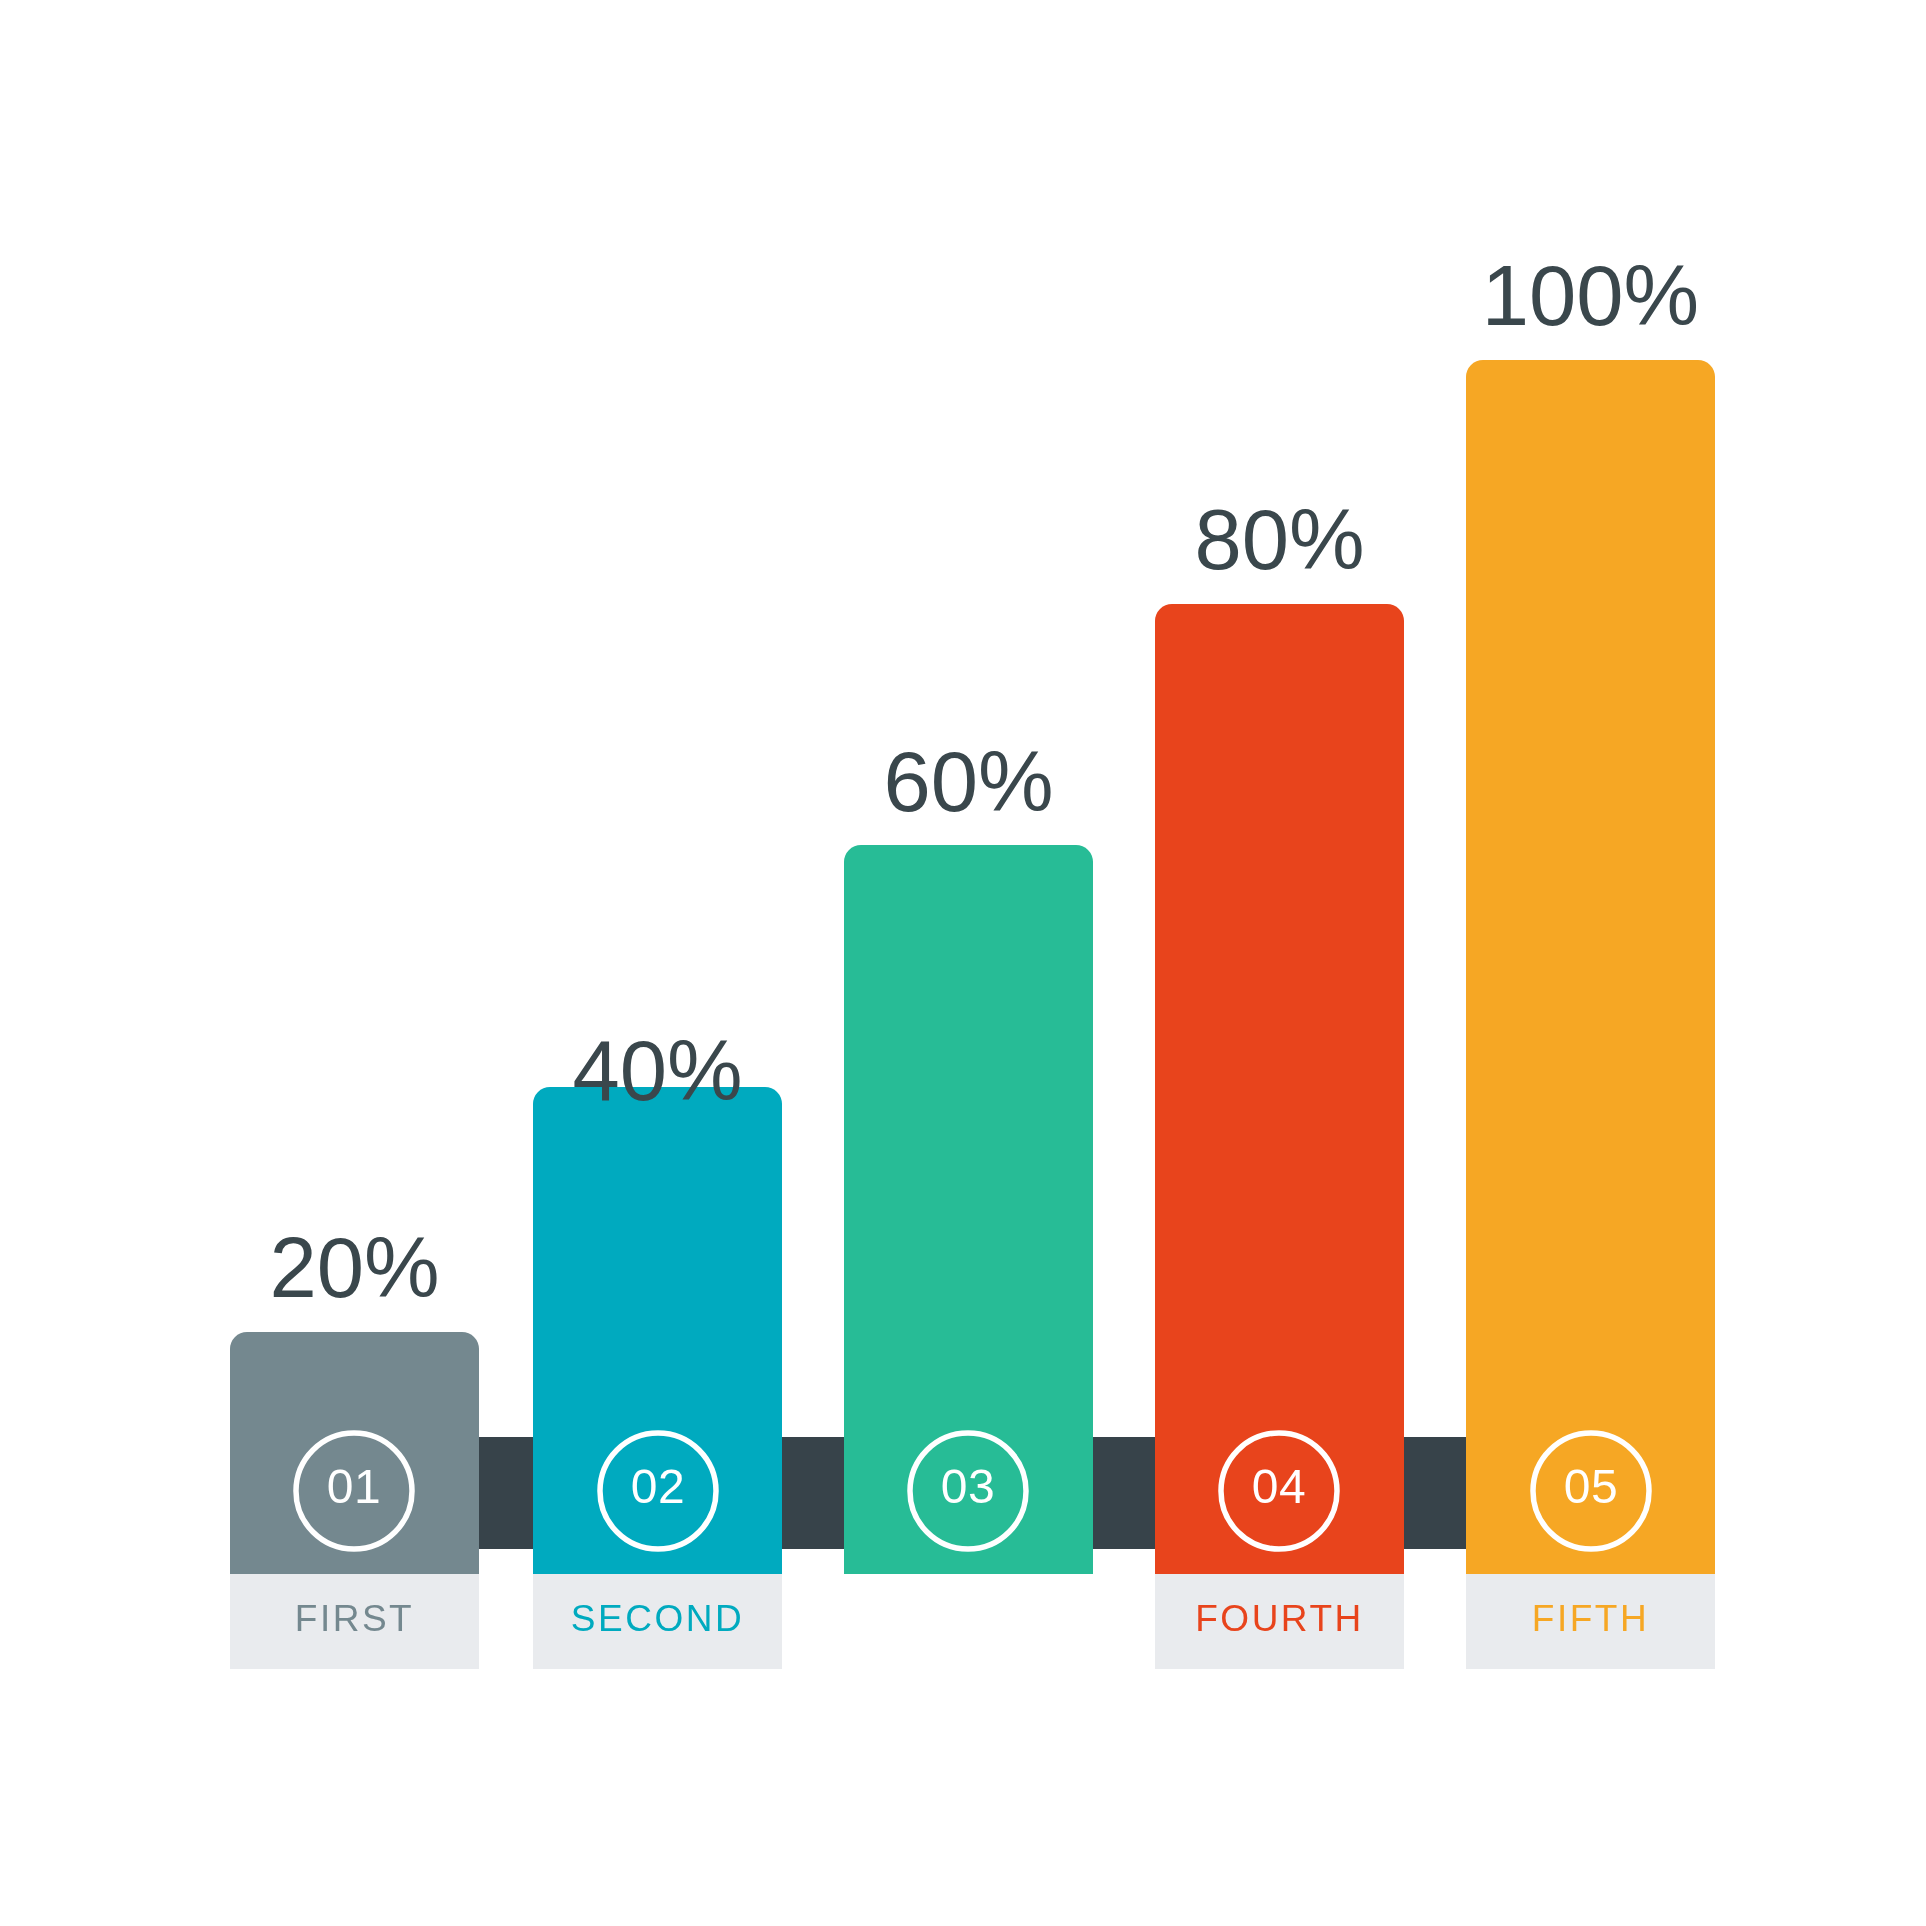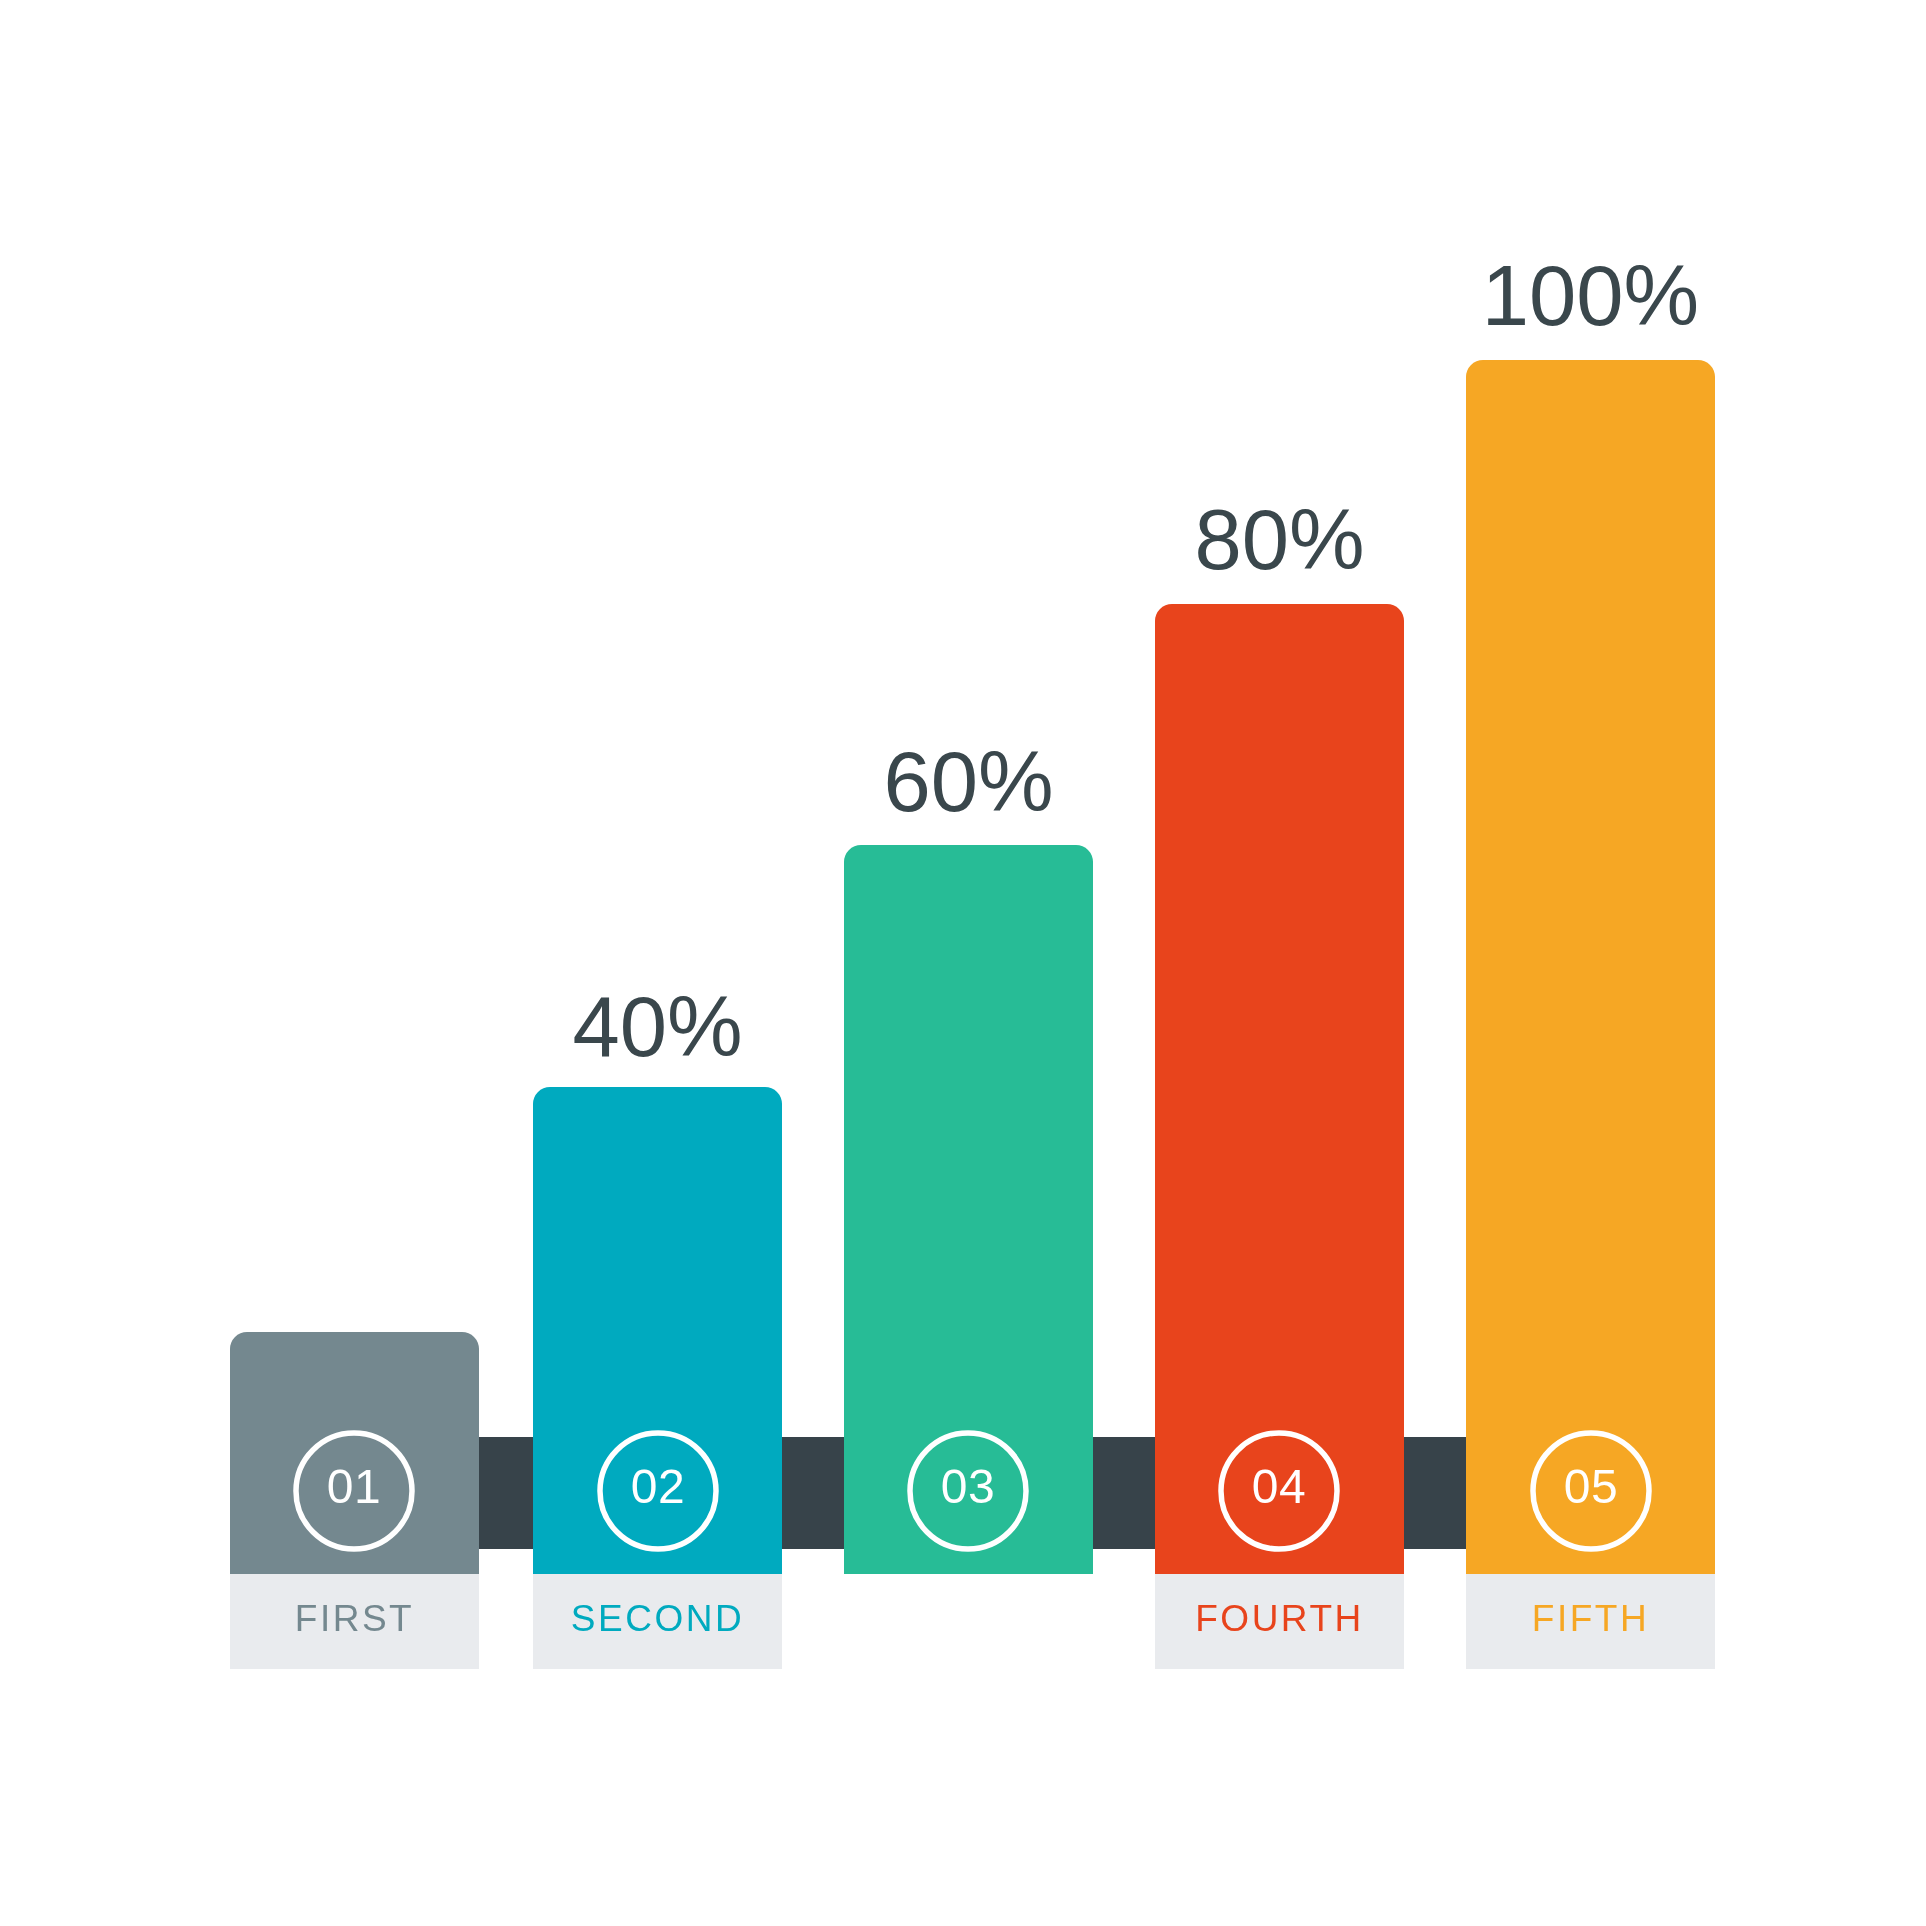--- a/index.html
+++ b/index.html
@@ -80,33 +80,34 @@
 </style>
 </head>
 <body>
 
 <div id="stage">
 
   <div class="connector-band" style="left:478px;top:1437px;width:988px;height:112px;"></div>
 
   <div id="bars-host">
       <div class="bar-group" style="left: 0px; top: 0px; width: 1926px; height: 1926px;">
+        <div class="bar-value" style="left: 230px; width: 249px; top: 1225px;">20%</div>
         <div class="bar-footer" style="left: 230px; width: 249px; top: 1574px; height: 95px;">
           <div class="bar-footer-label" style="color: rgb(116, 136, 143);">FIRST</div>
         </div>
         <div class="bar-column" style="left: 230px; width: 249px; top: 1332px; height: 242px; background-color: rgb(116, 136, 143);"></div>
         <div class="step-badge" style="left: 293px; top: 1430px; width: 122px; height: 122px;">
           <svg width="122" height="122" viewBox="0 0 245 245">
             <circle cx="122.5" cy="122.5" r="116.5" fill="none" stroke="#ffffff" stroke-width="11"></circle>
           </svg>
           <div class="step-badge-text" style="top: 33px;">01</div>
         </div>
       </div>
       <div class="bar-group" style="left: 0px; top: 0px; width: 1926px; height: 1926px;">
-        <div class="bar-value" style="left: 533px; width: 249px; top: 984px; text-align: center;">40%</div>
+        <div class="bar-value" style="left: 533px; width: 249px; top: 1028px; text-align: center;">40%</div>
         <div class="bar-footer" style="left: 533px; width: 249px; top: 1574px; height: 95px;">
           <div class="bar-footer-label" style="color: rgb(0, 170, 191);">SECOND</div>
         </div>
         <div class="bar-column" style="left: 533px; width: 249px; top: 1087px; height: 487px; background-color: rgb(0, 170, 191);"></div>
         <div class="step-badge" style="left: 597px; top: 1430px; width: 122px; height: 122px;">
           <svg width="122" height="122" viewBox="0 0 245 245">
             <circle cx="122.5" cy="122.5" r="116.5" fill="none" stroke="#ffffff" stroke-width="11"></circle>
           </svg>
           <div class="step-badge-text" style="top: 33px;">02</div>
         </div>

